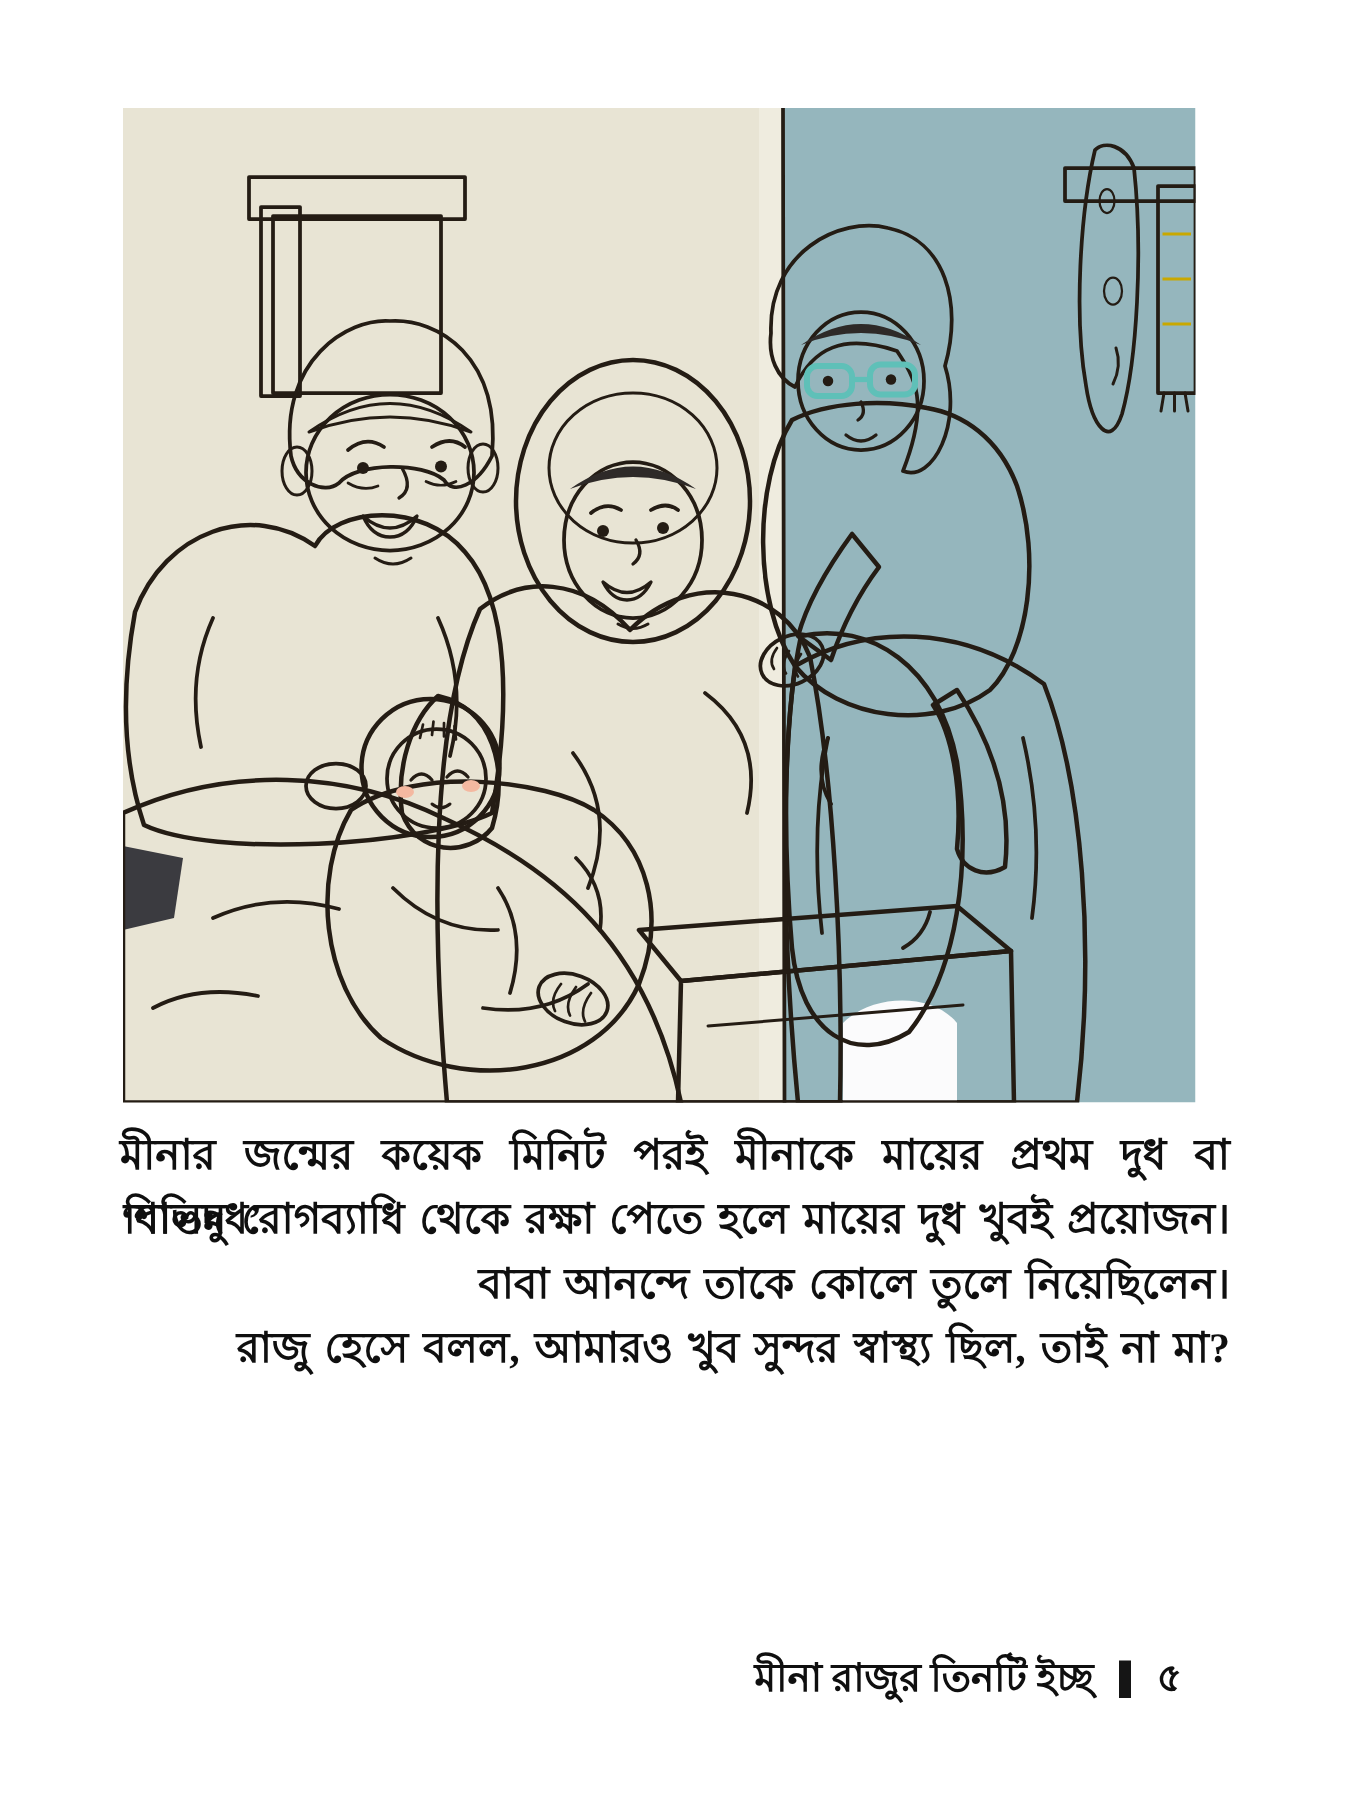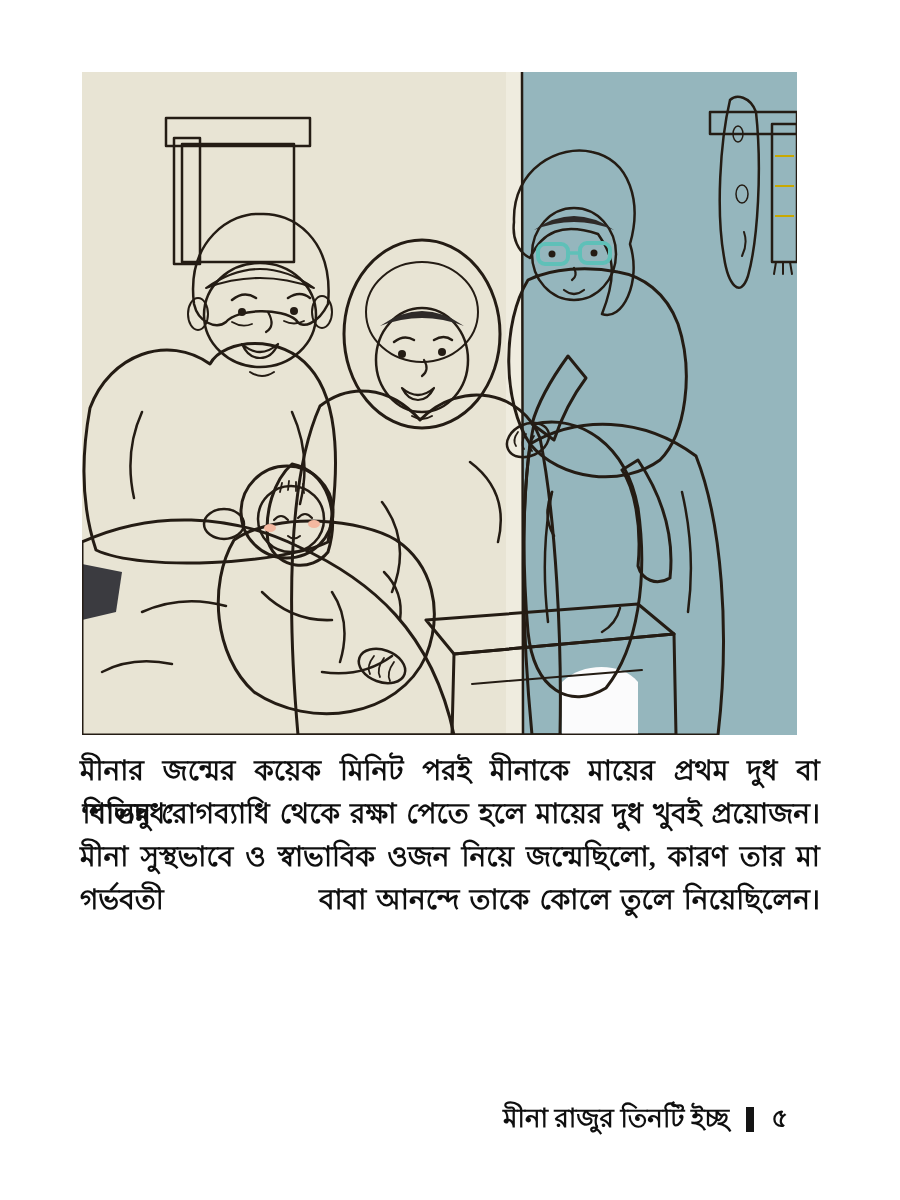--- a/index.html
+++ b/index.html
@@ -136,22 +136,22 @@
       <ellipse cx="188" cy="456" rx="6" ry="4" fill="#f4b8a0"></ellipse>
       <ellipse cx="232" cy="452" rx="6" ry="4" fill="#f4b8a0"></ellipse>
       <ellipse cx="300" cy="594" rx="24" ry="16" transform="rotate(20 300 594)" fill="#f9d6b5" class="ln" stroke-width="2.5"></ellipse>
       <path d="M292 584 q-8 10 -4 18 M302 586 q-8 11 -4 19 M312 590 q-8 11 -4 19" class="ln" stroke-width="1.8"></path>
     </g>
   </svg>
 
   <div class="story">
     <div class="line j">মীনার জন্মের কয়েক মিনিট পরই মীনাকে মায়ের প্রথম দুধ বা ‘শালদুধ’</div>
     <div class="line">বিভিন্ন রোগব্যাধি থেকে রক্ষা পেতে হলে মায়ের দুধ খুবই প্রয়োজন।</div>
-    <div class="line j">মীনা সুস্থভাবে ও স্বাভাবিক ওজন নিয়ে জন্মেছিলো, কারণ তার মা গর্ভবতী</div>
     <div class="line">বাবা আনন্দে তাকে কোলে তুলে নিয়েছিলেন।</div>
+    <div class="line">রাজু হেসে বলল, আমারও খুব সুন্দর স্বাস্থ্য ছিল, তাই না মা?</div>
   </div>
 
   <div class="footer">
     <span>মীনা রাজুর তিনটি ইচ্ছ</span>
     <span class="sep"></span>
     <span>৫</span>
   </div>
 
 </div>
 

